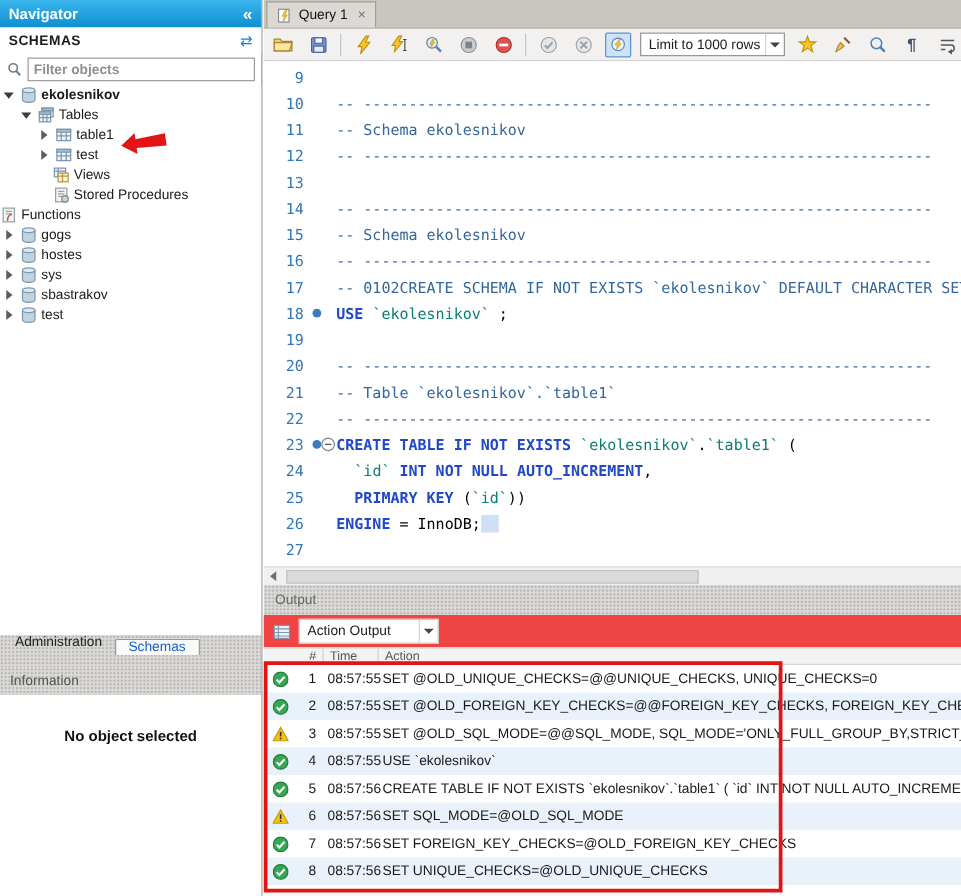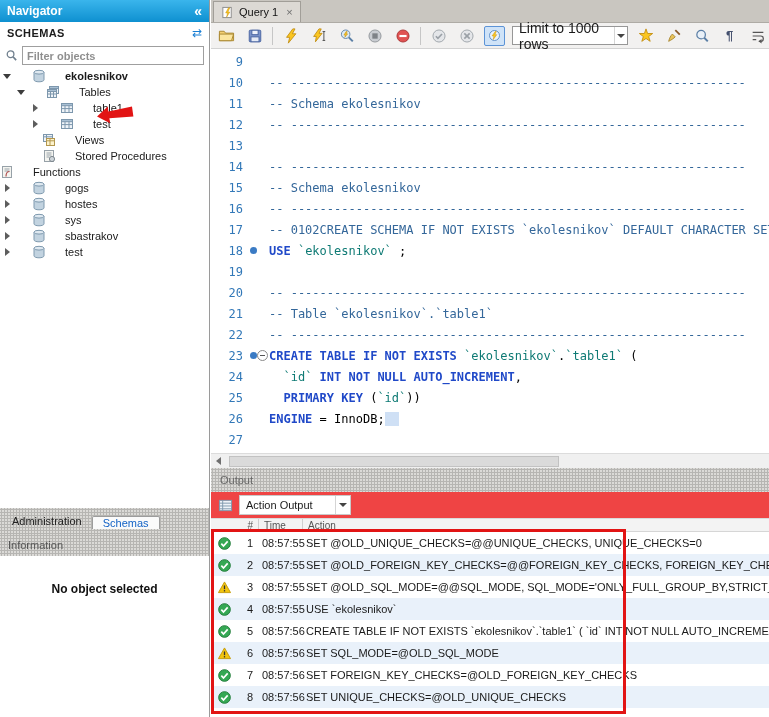--- a/index.html
+++ b/index.html
@@ -10,48 +10,48 @@
   #sidebar { position:absolute; left:0; top:0; width:210px; height:717px; background:#fff; border-right:1px solid #9a9a9a; }
   .nav-titlebar { height:22px; background:linear-gradient(#3ab5ec,#0e90d0); color:#fff; font-weight:bold; font-size:12px; display:flex; align-items:center; padding:0 7px; }
   .nav-collapse { margin-left:auto; font-size:14px; line-height:14px; cursor:default; }
   .schemas-bar { height:21px; display:flex; align-items:center; padding:0 7px; background:#fff; }
   .schemas-title { font-weight:bold; font-size:11px; letter-spacing:.4px; color:#1c1c1c; }
   .schemas-action { margin-left:auto; color:#1a7fd4; font-size:12px; }
   .filter-row { height:25px; display:flex; align-items:center; padding:0 5px; gap:4px; }
   .filter-input { flex:1; height:19px; border:1px solid #9f9f9f; background:#fff; font-size:11px; padding:0 4px; color:#333; font-family:"Liberation Sans",sans-serif;font-weight:bold; }
   .filter-input::placeholder { color:#8f8f8f; }
   .tree { position:absolute; top:68px; left:0; width:100%; height:440px; overflow:hidden; background:#fff; }
-  .tree-row { height:16px; display:flex; align-items:center; gap:19px; white-space:nowrap; cursor:default; }
+  .tree-row { height:16px; display:flex; align-items:center; gap:3px; white-space:nowrap; cursor:default; }
   .tree-label { font-size:11px; }
   .tree-label.bold { font-weight:bold; }
   .tree-icon { width:14px; height:14px; flex:none; display:inline-flex; }
   .exp { width:11px; height:16px; flex:none; position:relative; }
   .exp.open::after { content:""; position:absolute; left:1px; top:6px; border-left:4px solid transparent; border-right:4px solid transparent; border-top:5px solid #3c3c3c; }
   .exp.closed::after { content:""; position:absolute; left:3px; top:4px; border-top:4px solid transparent; border-bottom:4px solid transparent; border-left:5px solid #5d5d5d; }
 
   .strip { background-color:#dbdad7; background-image:radial-gradient(#b6b5b2 1px, transparent 1.2px); background-size:3px 3px; }
-  .sidebar-tabs { position:absolute; top:508px; left:0; width:100%; height:26px; display:flex; align-items:center; padding-left:2px; }
+  .sidebar-tabs { position:absolute; top:508px; left:0; width:100%; height:26px; display:flex; align-items:flex-start; padding-left:2px; }
   .sbtab { padding:0 10px; display:flex; align-items:center; font-size:11px; color:#222; cursor:default; }
   .sbtab.active { background:#fafafa; border:1px solid #9c9c9c; border-bottom:none; color:#1262c6; margin-top:3px; border-radius:2px 2px 0 0; }
   .info-header { position:absolute; top:534px; left:0; width:100%; height:22px; display:flex; align-items:center; padding:0 8px; color:#555; }
   .info-body { position:absolute; top:556px; left:0; width:100%; height:161px; background:#fff; text-align:center; padding-top:26px; }
   .no-object { font-weight:bold; font-size:12px; color:#111; }
 
   
   #main { position:absolute; left:211px; top:0; width:558px; height:717px; }
   .tab-bar { height:23px; background:#c9c6c0; border-bottom:1px solid #aeaba5; display:flex; align-items:flex-end; padding-left:2px; }
   .query-tab { height:21px; background:#dcd9d4; border:1px solid #a19e98; border-bottom:none; display:flex; align-items:center; gap:5px; padding:0 7px; font-size:11px; color:#111; }
   .tab-close { color:#6e6e6e; font-size:11px; margin-left:3px; }
 
   .toolbar { height:26px; background:#f2f1f0; border-bottom:1px solid #d3d3d3; display:flex; align-items:center; padding:0 5px; gap:7px; }
   .tbicon { width:21px; height:20px; display:flex; align-items:center; justify-content:center; flex:none; }
   .tbicon.pressed { background:#cfe3f8; border:1px solid #5c93d6; border-radius:2px; }
   .tbsep { width:1px; height:18px; background:#c6c6c6; flex:none; }
   .glyph-icon { font-size:13px; color:#44506e; font-weight:bold; }
-  .limit-combo { height:19px; width:116px; border:1px solid #979797; background:#fff; display:flex; align-items:center; padding-left:6px; font-size:14px; flex:none; }
+  .limit-combo { height:19px; width:116px; border:1px solid #979797; background:#fff; display:flex; align-items:center; padding-left:6px; font-size:11px; flex:none; }
   .combo-arrow { margin-left:auto; width:15px; height:100%; display:flex; align-items:center; justify-content:center; border-left:1px solid #d5d5d5; }
   .tri-down { width:0; height:0; border-left:4px solid transparent; border-right:4px solid transparent; border-top:4px solid #444; }
 
   .editor { position:absolute; top:49px; left:0; width:100%; height:404px; background:#fff; overflow:hidden; font-family:"DejaVu Sans Mono", monospace; font-size:12px; }
   .editor-lines { padding-top:2px; }
   .code-line { height:21px; display:flex; align-items:center; }
   .ln { width:32px; text-align:right; color:#3278b8; flex:none; font-size:12px; }
   .marks { width:26px; flex:none; position:relative; height:100%; }
   .dot { position:absolute; left:7px; top:7px; width:7px; height:7px; border-radius:50%; background:#3b7bc4; }
   .fold { position:absolute; right:1px; top:5px; width:11px; height:11px; border:1px solid #8a8a8a; border-radius:50%; background:#fff; }

